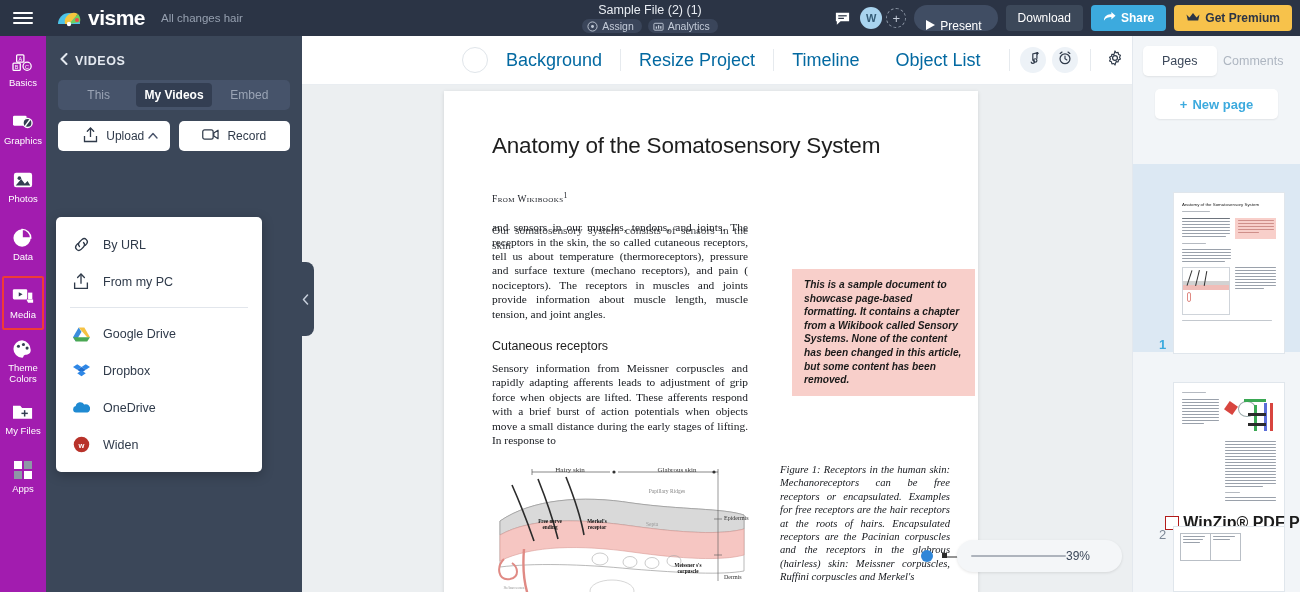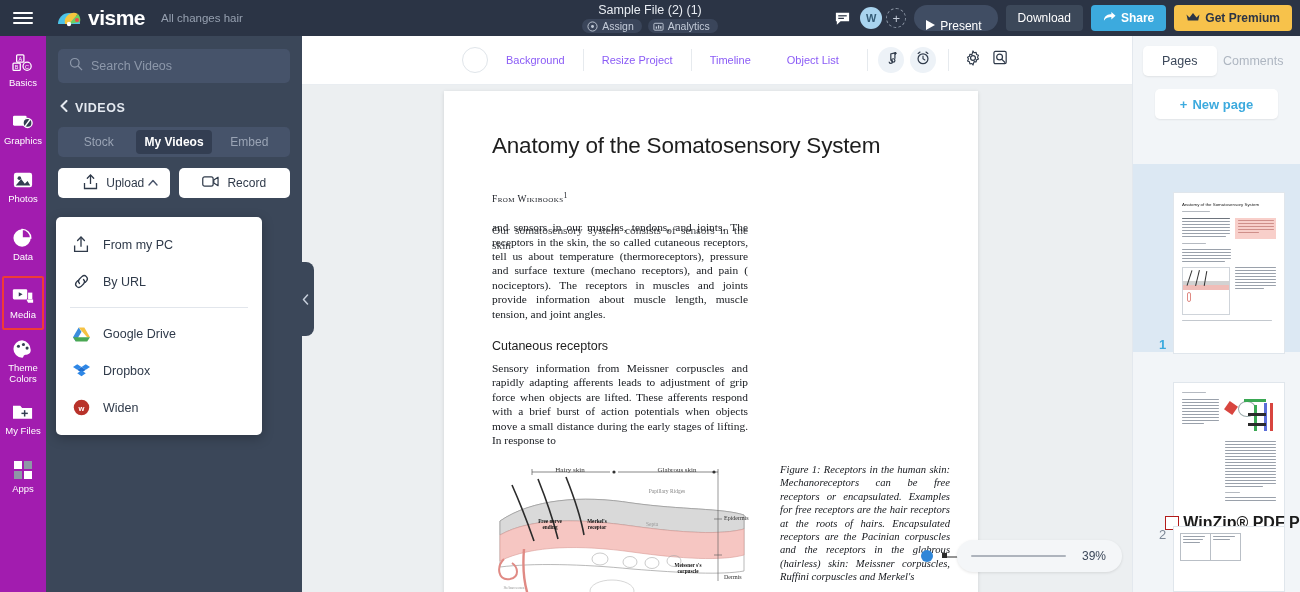--- a/index.html
+++ b/index.html
@@ -140,21 +140,21 @@
 
   
   #canvas-toolbar {
     position: absolute; left: 302px; top: 36px; width: 998px; height: 49px;
     background: #fff; display: flex; align-items: center; border-bottom: 1px solid #e9edf1;
   }
   .bg-swatch {
     width: 26px; height: 26px; border-radius: 50%; border: 1px solid #e0e5ea;
     margin-left: 160px; cursor: pointer; background: #fff;
   }
-  .tb-item { font-size: 11px; color: #8b5cf6; padding: 0 18px; cursor: pointer; white-space: nowrap; }
+  .tb-item { font-size: 18px; color: #0369a1; padding: 0 18px; cursor: pointer; white-space: nowrap; }
   .tb-sep { width: 1px; height: 22px; background: #e6eaee; }
   .tb-round {
     width: 26px; height: 26px; border-radius: 50%; background: #edf2f7;
     display: flex; align-items: center; justify-content: center; cursor: pointer;
   }
   .tb-plain { width: 24px; height: 24px; display:flex; align-items:center; justify-content:center; cursor:pointer; }
 
   
   #canvas {
     position: absolute; left: 302px; top: 85px; width: 998px; height: 507px;
@@ -197,21 +197,21 @@
     background: #9aa0a6; border-radius: 3px;
   }
 
   
   .zoom-widget {
     position: absolute; left: 655px; top: 455px; width: 165px; height: 32px;
     background: #f4f6f8; border-radius: 16px; display: flex; align-items: center;
     box-shadow: 0 1px 3px rgba(0,0,0,.10);
   }
   .zoom-track { flex: 1; height: 2px; background: #aeb4bd; margin-left: 14px; border-radius: 2px; }
-  .zoom-val { font-size: 12px; color: #3b4759; width: 56px; text-align: center; }
+  .zoom-val { font-size: 12px; color: #3b4759; width: 56px; text-align: left; }
   .help-btn {
     position: absolute; left: 832px; top: 447px; width: 42px; height: 42px;
     border-radius: 50%; background: #2e3b4e; color: #fff; font-size: 18px;
     display: flex; align-items: center; justify-content: center; cursor: pointer;
     border: 5px solid #dbe5ee;
   }
 
   
   #right {
     position: absolute; right: 0; top: 36px; width: 168px; height: 556px;
@@ -427,41 +427,32 @@
           <rect x="11" y="1" width="8" height="8" fill="#8e97a6"></rect>
           <rect x="1" y="11" width="8" height="8" fill="#8e97a6"></rect>
           <rect x="11" y="11" width="8" height="8" fill="#fff"></rect>
         </svg>
       </span>
       <span class="rail-label">Apps</span>
     </div>
   </div>
 
   <div id="panel">
-    <div class="search-box">
-      <span>
-        <svg width="14" height="14" viewBox="0 0 15 15">
-            <circle cx="6.2" cy="6.2" r="4.6" fill="none" stroke="#8d98aa" stroke-width="1.3"></circle>
-            <path d="M9.7 9.7 L14 14" stroke="#8d98aa" stroke-width="1.3"></path>
-          </svg>
-      </span>
-      <input placeholder="Search Videos" style="">
-    </div>
 
     <div class="panel-back">
       <span>
         <svg width="8" height="12" viewBox="0 0 8 12">
             <path d="M6.5 1 L1.5 6 L6.5 11" fill="none" stroke="#e4e9f0" stroke-width="2" stroke-linecap="round" stroke-linejoin="round"></path>
           </svg>
       </span>
       <span>VIDEOS</span>
     </div>
 
     <div class="seg">
-      <div class="seg-item">Stock</div>
+      <div class="seg-item">This</div>
       <div class="seg-item active">My Videos</div>
       <div class="seg-item">Embed</div>
     </div>
 
     <div class="upload-row">
       <div class="wbtn">
         <span>
           <svg width="15" height="16" viewBox="0 0 15 16">
               <path d="M7.5 1 L7.5 10" stroke="#2f3a4a" stroke-width="1.3"></path>
               <path d="M4.3 4.2 L7.5 1 L10.7 4.2" fill="none" stroke="#2f3a4a" stroke-width="1.3" stroke-linecap="round"></path>
@@ -483,36 +474,36 @@
             </svg>
         </span>
         <span>Record</span>
       </div>
     </div>
   </div>
 
   <div class="dropdown">
     <div class="dd-item">
       <span class="dd-ic">
+        <svg width="17" height="17" viewBox="0 0 17 17">
+            <path d="M6.5 10.5 a3.2 3.2 0 0 1 0-4.5 l2.6-2.6 a3.2 3.2 0 0 1 4.5 4.5 L12.3 9.2" fill="none" stroke="#2f3a4a" stroke-width="1.3" stroke-linecap="round"></path>
+            <path d="M10.5 6.5 a3.2 3.2 0 0 1 0 4.5 l-2.6 2.6 a3.2 3.2 0 0 1-4.5-4.5 L4.7 7.8" fill="none" stroke="#2f3a4a" stroke-width="1.3" stroke-linecap="round"></path>
+          </svg>
+      </span>
+      <span>By URL</span>
+    </div>
+    <div class="dd-item">
+      <span class="dd-ic">
         <svg width="16" height="17" viewBox="0 0 15 16">
             <path d="M7.5 1 L7.5 10" stroke="#2f3a4a" stroke-width="1.25"></path>
             <path d="M4.3 4.2 L7.5 1 L10.7 4.2" fill="none" stroke="#2f3a4a" stroke-width="1.25" stroke-linecap="round"></path>
             <path d="M1.5 9 L1.5 14.5 L13.5 14.5 L13.5 9" fill="none" stroke="#2f3a4a" stroke-width="1.25"></path>
           </svg>
       </span>
       <span>From my PC</span>
-    </div>
-    <div class="dd-item">
-      <span class="dd-ic">
-        <svg width="17" height="17" viewBox="0 0 17 17">
-            <path d="M6.5 10.5 a3.2 3.2 0 0 1 0-4.5 l2.6-2.6 a3.2 3.2 0 0 1 4.5 4.5 L12.3 9.2" fill="none" stroke="#2f3a4a" stroke-width="1.3" stroke-linecap="round"></path>
-            <path d="M10.5 6.5 a3.2 3.2 0 0 1 0 4.5 l-2.6 2.6 a3.2 3.2 0 0 1-4.5-4.5 L4.7 7.8" fill="none" stroke="#2f3a4a" stroke-width="1.3" stroke-linecap="round"></path>
-          </svg>
-      </span>
-      <span>By URL</span>
     </div>
     <div class="dd-sep"></div>
     <div class="dd-item">
       <span class="dd-ic">
         <svg width="17" height="16" viewBox="0 0 18 16">
           <path d="M6 1 L12 1 L18 11.5 L15 11.5 Z" fill="#f6c242"></path>
           <path d="M6 1 L0 11.5 L3 16 L9 5.5 Z" fill="#3a8ddd"></path>
           <path d="M0 11.5 L3 16 L15 16 L18 11.5 Z" fill="#4aa853"></path>
         </svg>
       </span>
@@ -522,20 +513,28 @@
       <span class="dd-ic">
         <svg width="17" height="16" viewBox="0 0 18 16">
           <path d="M4.5 0.8 L9 3.8 L4.5 6.8 L0 3.8 Z" fill="#2e87e6"></path>
           <path d="M13.5 0.8 L18 3.8 L13.5 6.8 L9 3.8 Z" fill="#2e87e6"></path>
           <path d="M4.5 6.8 L9 3.8 L13.5 6.8 L9 9.8 Z" fill="#1f6fd0"></path>
           <path d="M9 10.8 L13.5 7.8 L18 10.8 L13.5 13.8 Z" fill="#2e87e6" opacity="0"></path>
           <path d="M4.5 10.5 L9 7.6 L13.5 10.5 L9 13.6 Z" fill="#2e87e6"></path>
         </svg>
       </span>
       <span>Dropbox</span>
+    </div>
+    <div class="dd-item">
+      <span class="dd-ic">
+        <svg width="18" height="13" viewBox="0 0 18 13">
+          <path d="M4 11.5 a3.3 3.3 0 0 1-0.3-6.5 A4.6 4.6 0 0 1 12.2 3.6 A3.6 3.6 0 0 1 15.5 11.5 Z" fill="#1f8ad2"></path>
+        </svg>
+      </span>
+      <span>OneDrive</span>
     </div>
     <div class="dd-item">
       <span class="dd-ic">
         <svg width="17" height="17" viewBox="0 0 18 18">
             <circle cx="9" cy="9" r="8.2" fill="#b8322a"></circle>
             <text x="9" y="12.3" font-size="8" fill="#fff" text-anchor="middle" font-family="Liberation Sans" font-weight="bold">w</text>
           </svg>
       </span>
       <span>Widen</span>
     </div>
@@ -642,20 +641,21 @@
             <ellipse cx="138" cy="99" rx="7" ry="5.5"></ellipse>
             <ellipse cx="160" cy="100" rx="7" ry="5.5"></ellipse>
             <ellipse cx="182" cy="98" rx="7" ry="5.5"></ellipse>
           </g>
           <ellipse cx="120" cy="128" rx="22" ry="11" fill="none" stroke="#bbb" stroke-width="0.6"></ellipse>
           <path d="M226 12 L226 118 M222 56 L230 56 M222 92 L230 92" stroke="#555" stroke-width="0.6" fill="none"></path>
         </svg>
       </div>
     </div>
 
+    <div class="pink-note" style="left:490px;top:184px;">This is a sample document to showcase page-based formatting. It contains a chapter from a Wikibook called Sensory Systems. None of the content has been changed in this article, but some content has been removed.</div>
     <div class="fig-caption" style="left:478px;top:378px;">Figure 1: Receptors in the human skin: Mechanoreceptors can be free receptors or encapsulated. Examples for free receptors are the hair receptors at the roots of hairs. Encapsulated receptors are the Pacinian corpuscles and the receptors in the glabrous (hairless) skin: Meissner corpuscles, Ruffini corpuscles and Merkel's</div>
 
     <svg class="connector">
       <line x1="643" y1="472" x2="760" y2="472" stroke="#2b2b2b" stroke-width="1.1"></line>
       <circle cx="625" cy="471" r="6" fill="#2f86d8"></circle>
       <rect x="640" y="468" width="5" height="5" fill="#2b2b2b"></rect>
     </svg>
 
     <div class="v-scroll"></div>
 

